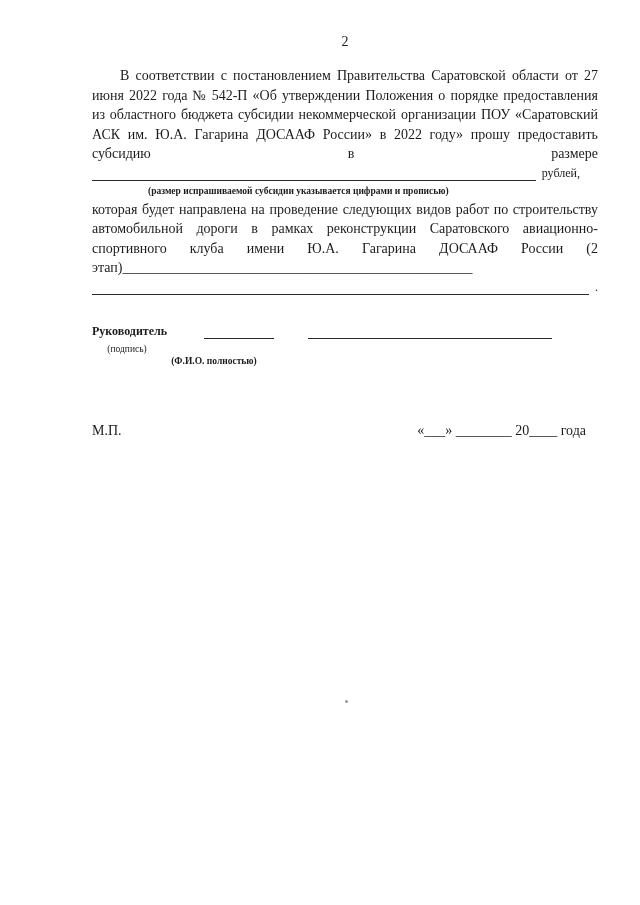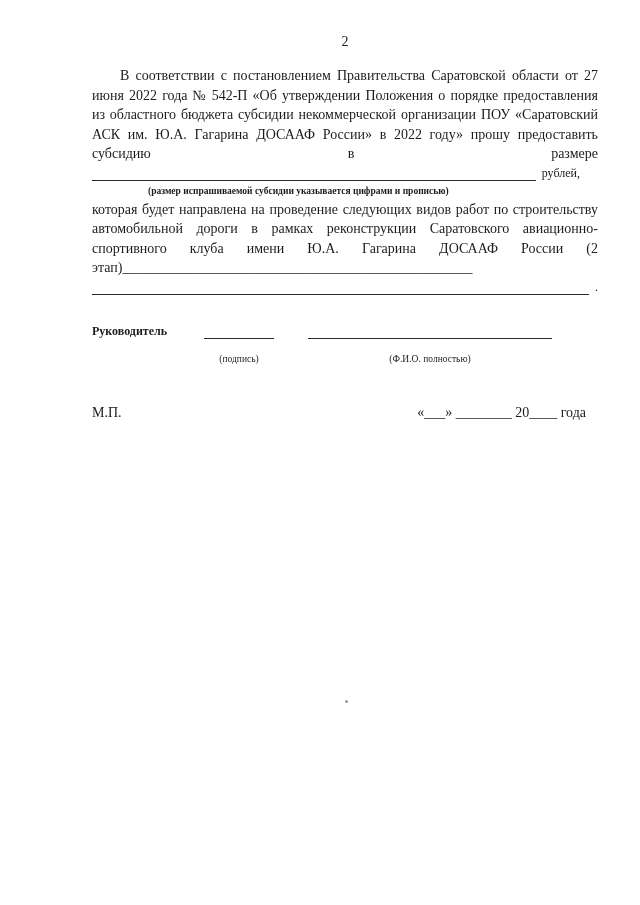--- a/index.html
+++ b/index.html
@@ -61,33 +61,33 @@
     font-size:12px;
     line-height:19.5px;
     margin-top:24px;
     height:20px;
   }
   .sig-title { font-weight:bold; width:96px; }
   .sig-blank { height:16px; border-bottom:1px solid #2b2b2b; margin-bottom:3px; }
   .sig-blank.b1 { width:70px;  margin-left:16px; }
   .sig-blank.b2 { width:244px; margin-left:34px; }
 
-  .sig-cap-row { display:flex; font-size:9.5px; line-height:12px; margin-top:11px; }
+  .sig-cap-row { display:flex; font-size:9.5px; line-height:12px; margin-top:1px;flex-direction:column; }
   .sig-cap-row .sp1 { width:112px; }
   .sig-cap-row .sp2 { width:34px; }
   .sig-cap-row .c1 { width:70px;  text-align:center; }
-  .sig-cap-row .c2 { width:244px; text-align:center; }
+  .sig-cap-row .c2 { width:244px; text-align:center;font-weight:bold; }
 
   .footer-row {
     display:flex;
     justify-content:space-between;
     align-items:baseline;
     font-size:14px;
     line-height:19.5px;
-    margin-top:38px;
+    margin-top:54px;
   }
   .date-line { margin-right:12px; white-space:pre; }
 
   .speck {
     position:absolute;
     left:345px; top:700px;
     width:3px; height:3px;
     border-radius:50%;
     background:#9a9a9a;
   }

